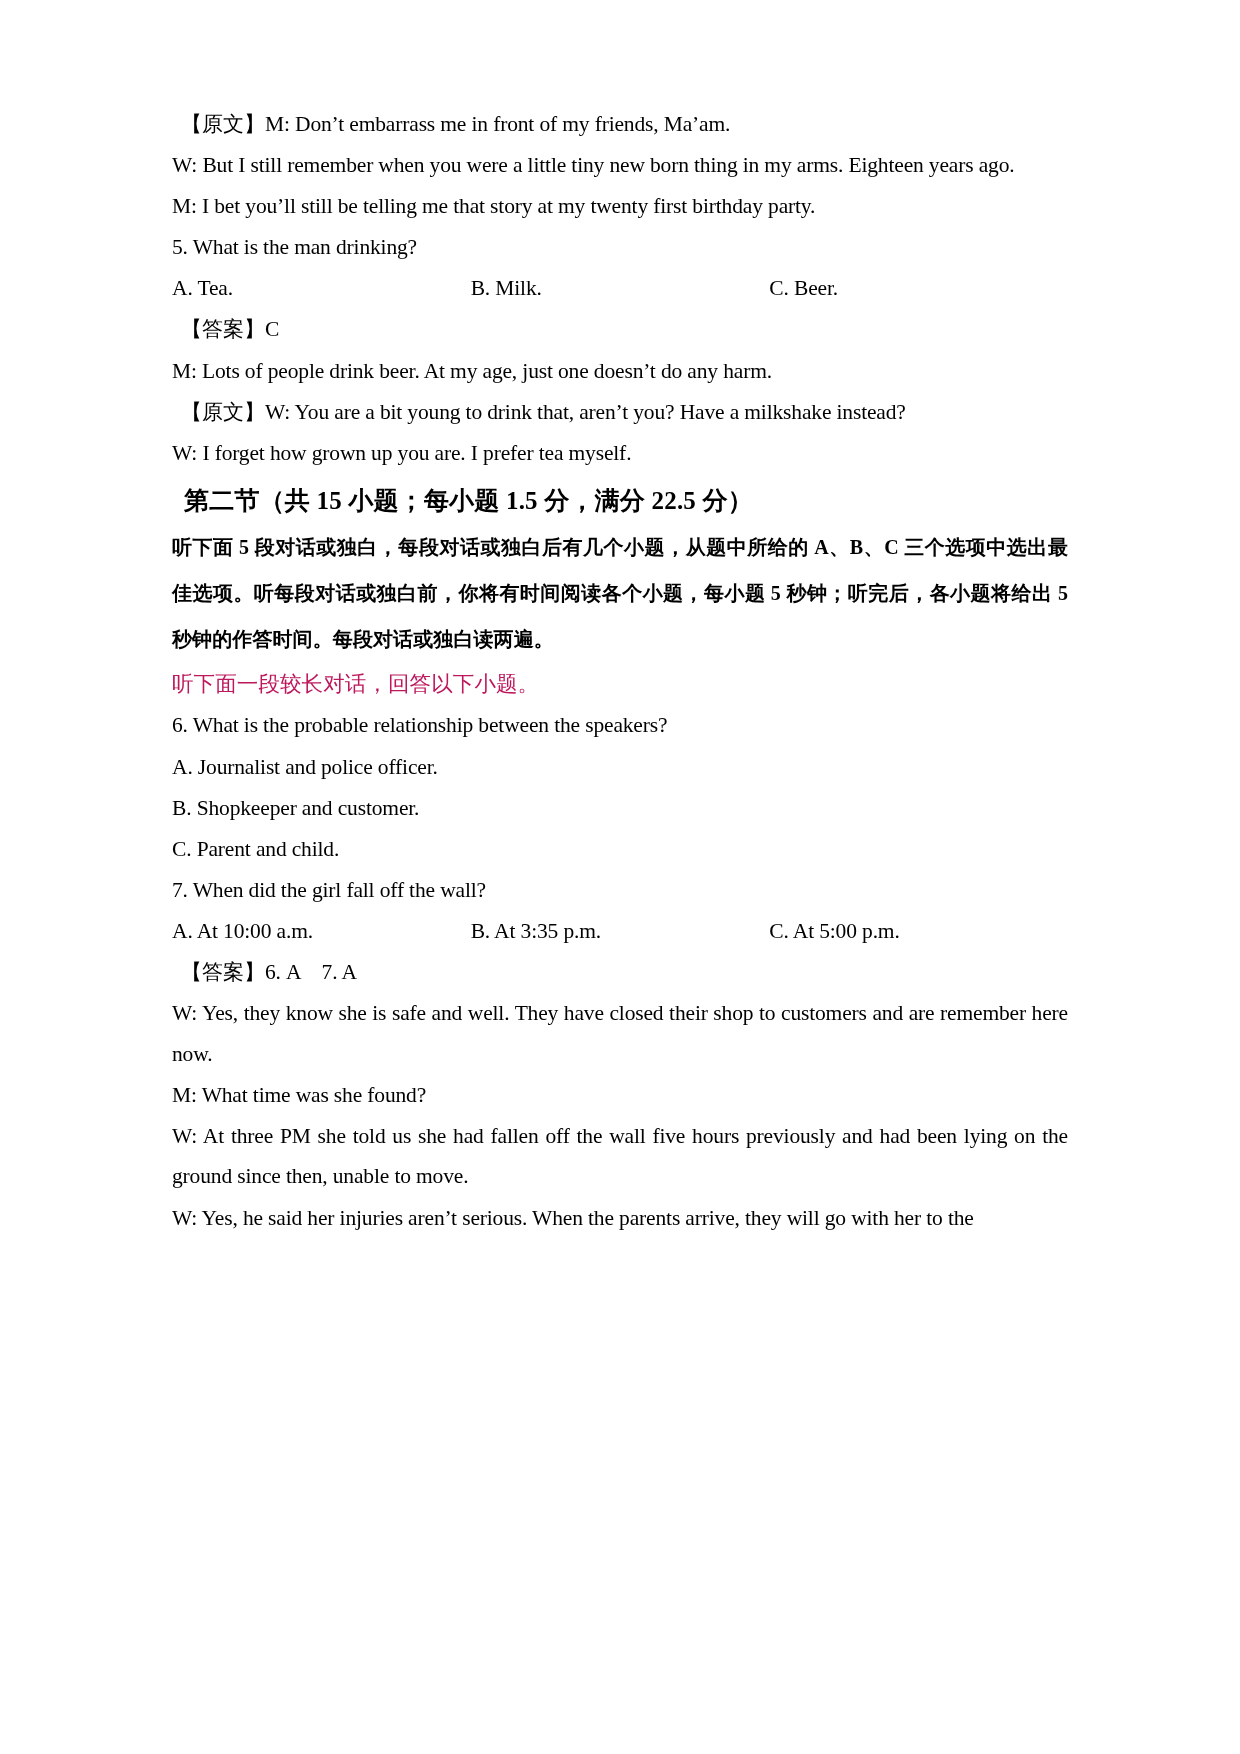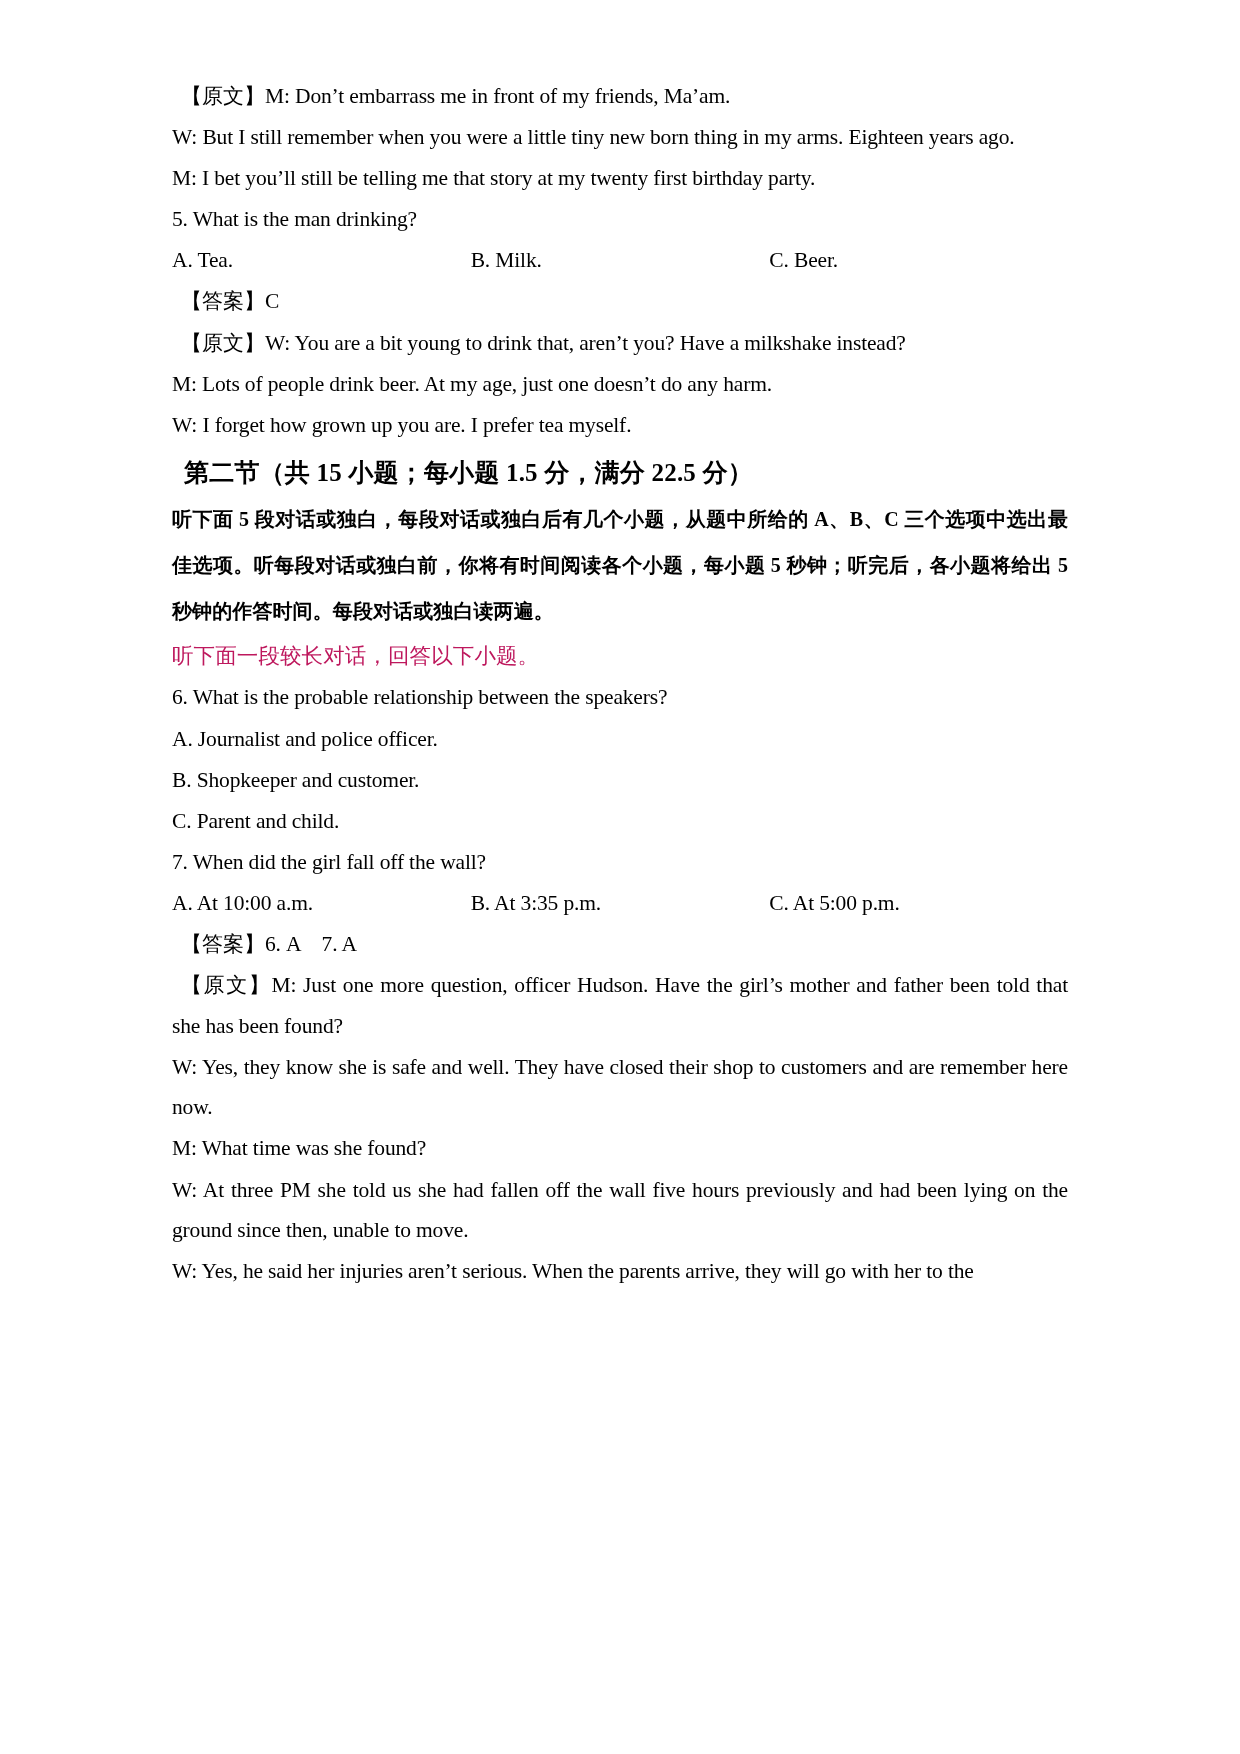--- a/index.html
+++ b/index.html
@@ -11,21 +11,21 @@
     width: 1240px;
     height: 1754px;
     font-family: "Liberation Serif", "DejaVu Serif", serif;
     color: #000000;
     overflow: hidden;
   }
   .page {
     box-sizing: border-box;
     width: 1148px;
     height: 1754px;
-    padding: 76px 172px 0 172px;
+    padding: 104px 172px 0 172px;
     position: relative;
   }
   .doc-body {
     width: 896px;
   }
   
   .p {
     font-size: 21.5px;
     line-height: 40.6px;
     margin: 0 0 0.5px 0;
@@ -92,36 +92,35 @@
       <div class="p indent"><span class="marker">【原文】</span><span>M: Don’t embarrass me in front of my friends, Ma’am.</span></div>
       <div class="p">W: But I still remember when you were a little tiny new born thing in my arms. Eighteen years ago.</div>
       <div class="p">M: I bet you’ll still be telling me that story at my twenty first birthday party.</div>
       <div class="p">5. What is the man drinking?</div>
       <div class="opt-row">
         <span class="col">A. Tea.</span>
         <span class="col">B. Milk.</span>
         <span class="col">C. Beer.</span>
       </div>
       <div class="p indent"><span class="marker">【答案】</span><span>C</span></div>
+      <div class="p">M: Lots of people drink beer. At my age, just one doesn’t do any harm.</div>
       <div class="p indent"><span class="marker">【原文】</span><span>W: You are a bit young to drink that, aren’t you? Have a milkshake instead?</span></div>
-      <div class="p">M: Lots of people drink beer. At my age, just one doesn’t do any harm.</div>
       <div class="p">W: I forget how grown up you are. I prefer tea myself.</div>
       <div class="sec-head">第二节（共 15 小题；每小题 1.5 分，满分 22.5 分）</div>
       <div class="sec-instr">听下面 5 段对话或独白，每段对话或独白后有几个小题，从题中所给的 A、B、C 三个选项中选出最佳选项。听每段对话或独白前，你将有时间阅读各个小题，每小题 5 秒钟；听完后，各小题将给出 5 秒钟的作答时间。每段对话或独白读两遍。</div>
       <div class="sub-instr">听下面一段较长对话，回答以下小题。</div>
       <div class="p">6. What is the probable relationship between the speakers?</div>
       <div class="p">A. Journalist and police officer.</div>
       <div class="p">B. Shopkeeper and customer.</div>
       <div class="p">C. Parent and child.</div>
       <div class="p">7. When did the girl fall off the wall?</div>
       <div class="opt-row">
         <span class="col">A. At 10:00 a.m.</span>
         <span class="col">B. At 3:35 p.m.</span>
         <span class="col">C. At 5:00 p.m.</span>
       </div>
       <div class="p indent"><span class="marker">【答案】</span><span>6. A　7. A</span></div>
-      <div class="p indent"><span class="marker">【原文】</span><span>M: Just one more question, officer Hudson. Have the girl’s mother and father been told that she has been found?</span></div>
       <div class="p">W: Yes, they know she is safe and well. They have closed their shop to customers and are remember here now.</div>
       <div class="p">M: What time was she found?</div>
       <div class="p">W: At three PM she told us she had fallen off the wall five hours previously and had been lying on the ground since then, unable to move.</div>
       <div class="p">W: Yes, he said her injuries aren’t serious. When the parents arrive, they will go with her to the</div>
     </div>
 </div>
 
 </body></html>

